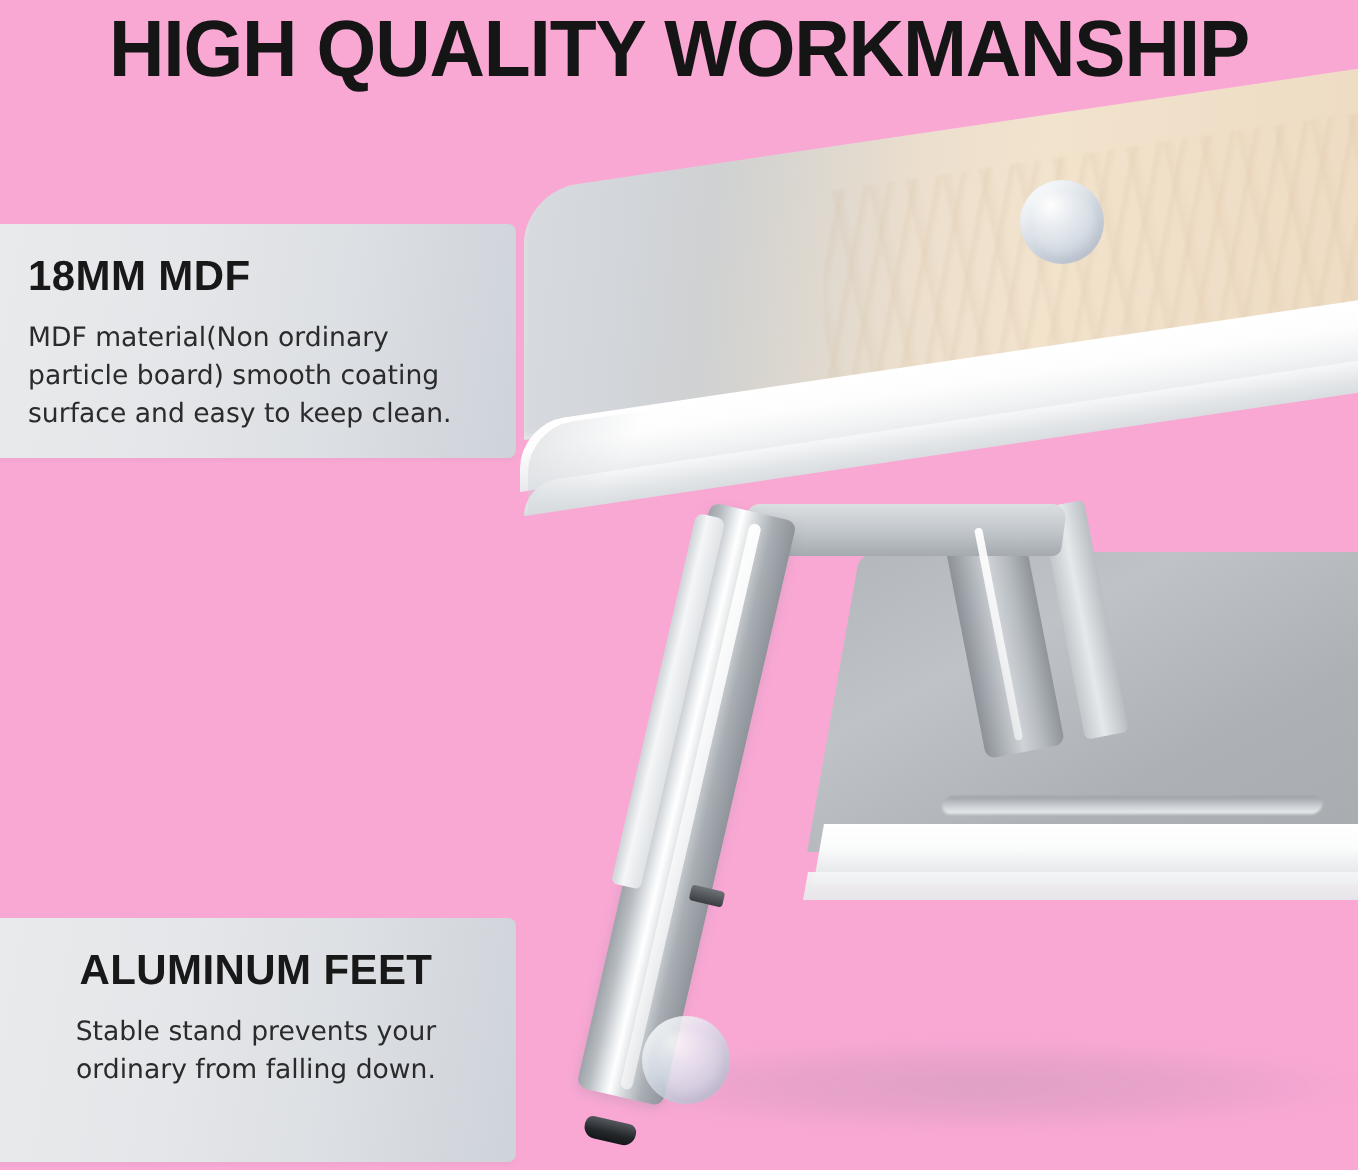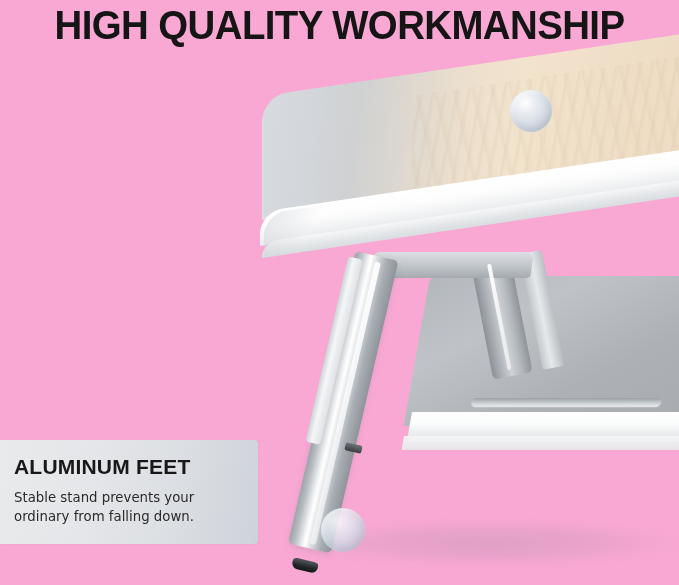--- a/index.html
+++ b/index.html
@@ -305,21 +305,21 @@
     position: absolute;
     left: 0;
     background: linear-gradient(100deg,
       #e9eaec 0%, #e4e6e9 35%, #dcdfe3 65%, #ced3da 100%);
     border-radius: 0 4px 4px 0;
     box-shadow: 0 1px 2px rgba(0,0,0,0.04);
     box-sizing: border-box;
     padding: 14px 16px 12px 14px;
   }
   .callout-1 { top: 112px; width: 258px; height: 117px; }
-  .callout-2 { top: 440px; width: 258px; height: 104px; }
+  .callout-2 { top: 459px; width: 258px; height: 122px; text-align: center; }
 
   .callout-title {
     font-family: "Liberation Sans", sans-serif;
     font-weight: bold;
     font-size: 21px;
     line-height: 25px;
     letter-spacing: 0.2px;
     color: #181818;
     margin: 0 0 9px 0;
   }
@@ -366,19 +366,23 @@
       <div class="board-edge"></div>
       <div class="board-edge-lip"></div>
       <div class="board-corner-shade"></div>
     </div>
 
     <div class="bumper bumper-top"></div>
     <div class="bumper bumper-bottom"></div>
 
   </div>
 
+  <div class="callout callout-1">
+    <div class="callout-title">18MM MDF</div>
+    <div class="callout-body">MDF material(Non ordinary particle board) smooth coating surface and easy to keep clean.</div>
+  </div>
 
   <div class="callout callout-2">
     <div class="callout-title">ALUMINUM FEET</div>
     <div class="callout-body">Stable stand prevents your ordinary from falling down.</div>
   </div>
 
 </div>
 
 </body></html>

